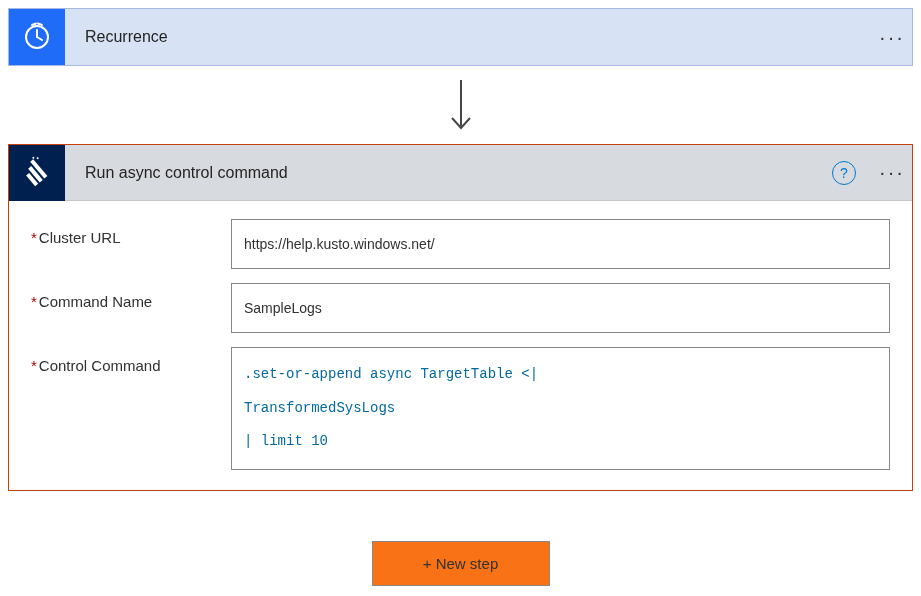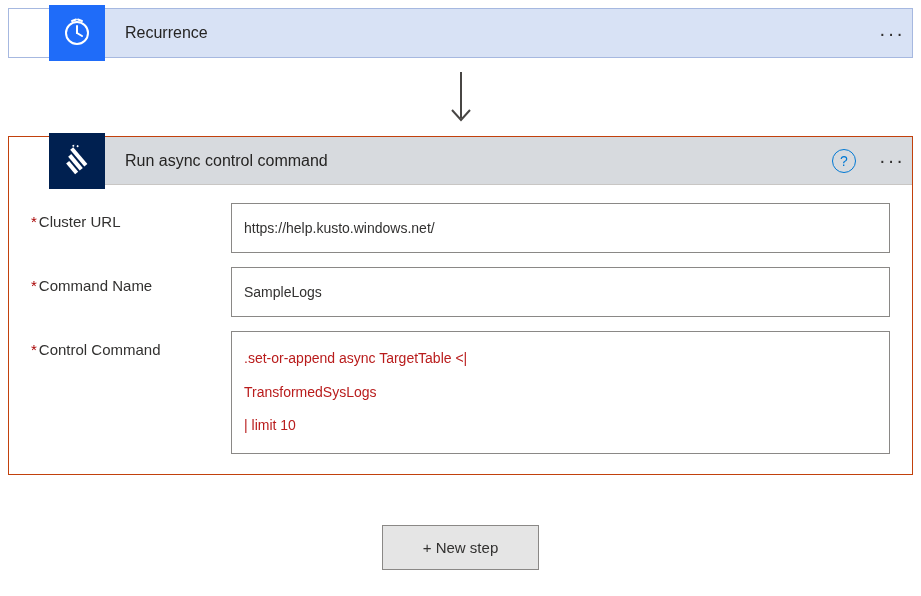--- a/index.html
+++ b/index.html
@@ -16,22 +16,21 @@
   }
   .card-recurrence {
     border-color: #a6b8e0;
   }
   .card-run {
     border: 1px solid #c2410c;
   }
   .card-header {
     display: flex;
     align-items: center;
-    height: 48px;
-    margin-left: 40px;
+    height: 56px;
   }
   .header-recurrence {
     background: #d8e2f5;
   }
   .header-run {
     background: #d7dade;
     border-bottom: 1px solid #c8c6c4;
   }
   .icon-box {
     width: 56px;
@@ -111,40 +110,40 @@
     font-family: inherit;
     color: #323130;
     background: #fff;
     outline: none;
   }
   .form-textarea {
     flex: 1;
     border: 1px solid #8a8886;
     padding: 10px 12px;
     font-size: 14px;
-    font-family: Liberation Sans, sans-serif;
-    color: #b91c1c;
+    font-family: Liberation Mono, monospace;
+    color: #0369a1;
     background: #fff;
     outline: none;
     resize: none;
     line-height: 2.4;
     min-height: 110px;
     white-space: pre-wrap;
   }
   .button-row {
     display: flex;
     justify-content: center;
     gap: 34px;
     margin-top: 50px;
   }
   .btn {
     border: 1px solid #8a8886;
-    background: #e5e5e5;
+    background: #f97316;
     padding: 13px 0;
-    width: 157px;
+    width: 178px;
     font-size: 15px;
     color: #323130;
     cursor: pointer;
     font-family: inherit;
     text-align: center;
   }
 </style>
 </head>
 <body>
 

